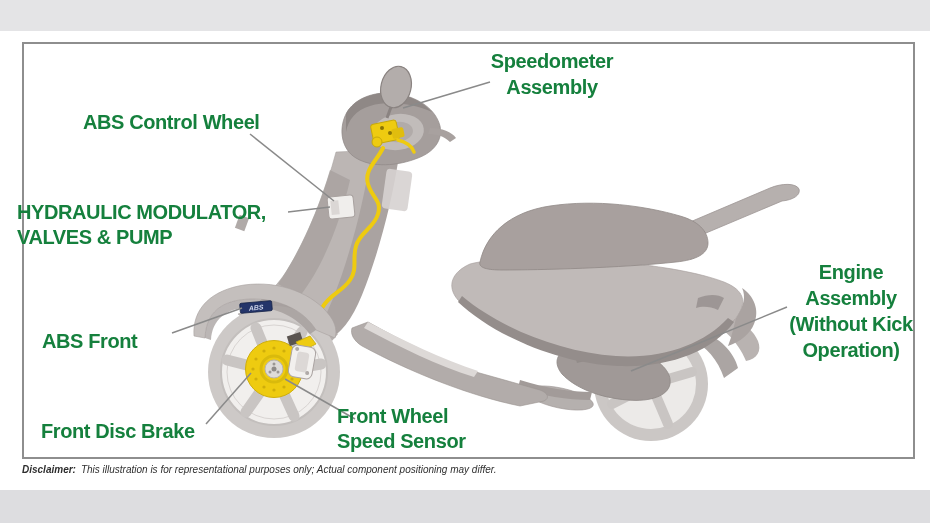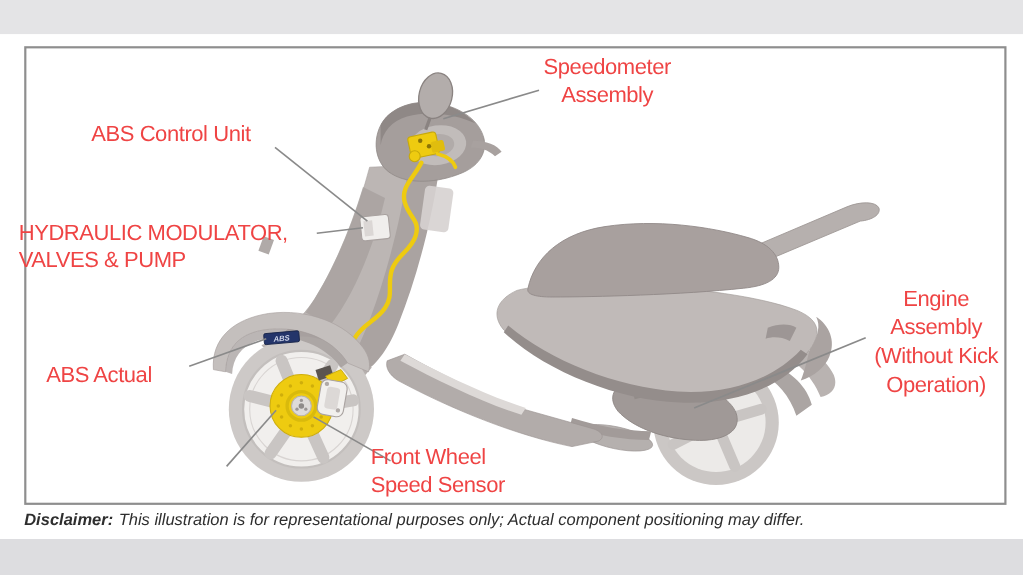--- a/index.html
+++ b/index.html
@@ -4,30 +4,30 @@
 <style>
   html,body{margin:0;padding:0;background:#fff;}
   #page{position:relative;width:930px;height:523px;background:#ffffff;overflow:hidden;
         font-family:"Liberation Sans",sans-serif;}
   .strip{position:absolute;left:0;width:930px;}
   #top-strip{top:0;height:31px;background:#e4e4e6;}
   #bottom-strip{top:490px;height:33px;background:#dddde0;}
   #frame{position:absolute;left:22px;top:42px;width:889px;height:413px;
          border:2px solid #8e8e8e;background:#ffffff;}
   svg{position:absolute;left:0;top:0;}
-  .label{position:absolute;font-weight:normal;font-size:20px;line-height:24px;color:#ef4444;
+  .label{position:absolute;font-weight:bold;font-size:20px;line-height:24px;color:#15803d;
          letter-spacing:-0.4px;white-space:pre-line;}
   #label-speedometer{left:452px;top:48px;width:200px;text-align:center;line-height:26px;}
   #label-abs-control{left:83px;top:110px;width:200px;text-align:left;}
   #label-hydraulic{left:17px;top:200px;width:278px;line-height:25px;}
   #label-abs-emblem{left:42px;top:329px;width:200px;}
   #label-disc-brake{left:41px;top:419px;width:220px;}
   #label-speed-sensor{left:337px;top:404px;width:180px;text-align:left;line-height:25px;}
   #label-engine{left:771px;top:259px;width:160px;text-align:center;line-height:26px;}
-  #disclaimer{position:absolute;left:22px;top:464px;width:890px;font-size:15px;
+  #disclaimer{position:absolute;left:22px;top:464px;width:890px;font-size:10px;
               font-style:italic;color:#2e2e2e;}
   #disclaimer b{font-weight:bold;margin-right:5px;}
   .leader{stroke:var(--line-gray,#8a8a8a);stroke-width:1.5;}
   .yellow{fill:var(--accent-yellow,#eecb10);}
   .yellow-stroke{stroke:var(--accent-yellow,#eecb10);}
   .navy{fill:var(--emblem-navy,#24356a);}
 </style>
 </head>
 <body>
 
@@ -193,24 +193,25 @@
       <line class="leader" x1="288" y1="212" x2="330" y2="207"></line>
       <line class="leader" x1="172" y1="333" x2="242" y2="308"></line>
       <line class="leader" x1="206" y1="424" x2="251" y2="373"></line>
       <line class="leader" x1="355" y1="419" x2="285" y2="379"></line>
       <line class="leader" x1="787" y1="307" x2="631" y2="371"></line>
     </g>
   </svg>
 
   <div class="label" id="label-speedometer">Speedometer
 Assembly</div>
-  <div class="label" id="label-abs-control">ABS Control Unit</div>
+  <div class="label" id="label-abs-control">ABS Control Wheel</div>
   <div class="label" id="label-hydraulic">HYDRAULIC MODULATOR,
 VALVES &amp; PUMP</div>
-  <div class="label" id="label-abs-emblem">ABS Actual</div>
+  <div class="label" id="label-abs-emblem">ABS Front</div>
+  <div class="label" id="label-disc-brake">Front Disc Brake</div>
   <div class="label" id="label-speed-sensor">Front Wheel
 Speed Sensor</div>
   <div class="label" id="label-engine">Engine
 Assembly
 (Without Kick
 Operation)</div>
 
   <div id="disclaimer">
     <b>Disclaimer:</b><span>This illustration is for representational purposes only; Actual component positioning may differ.</span>
   </div>

